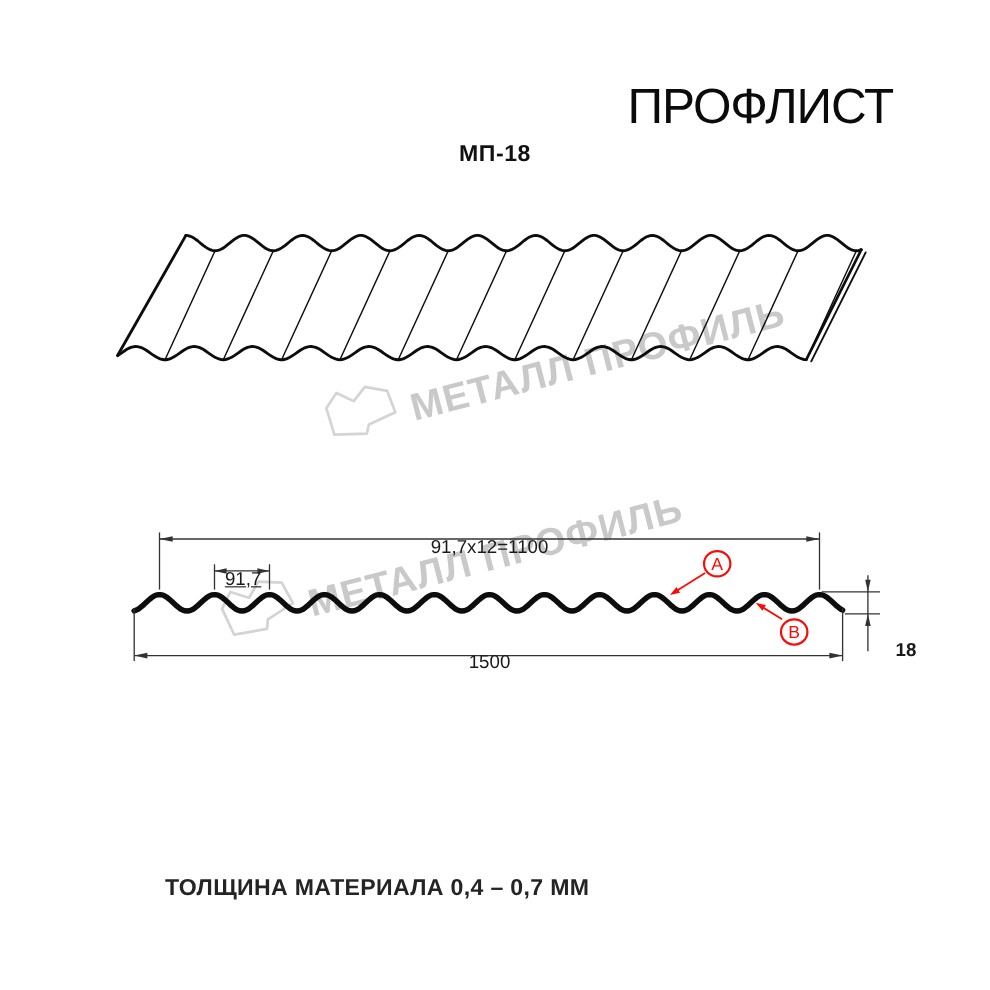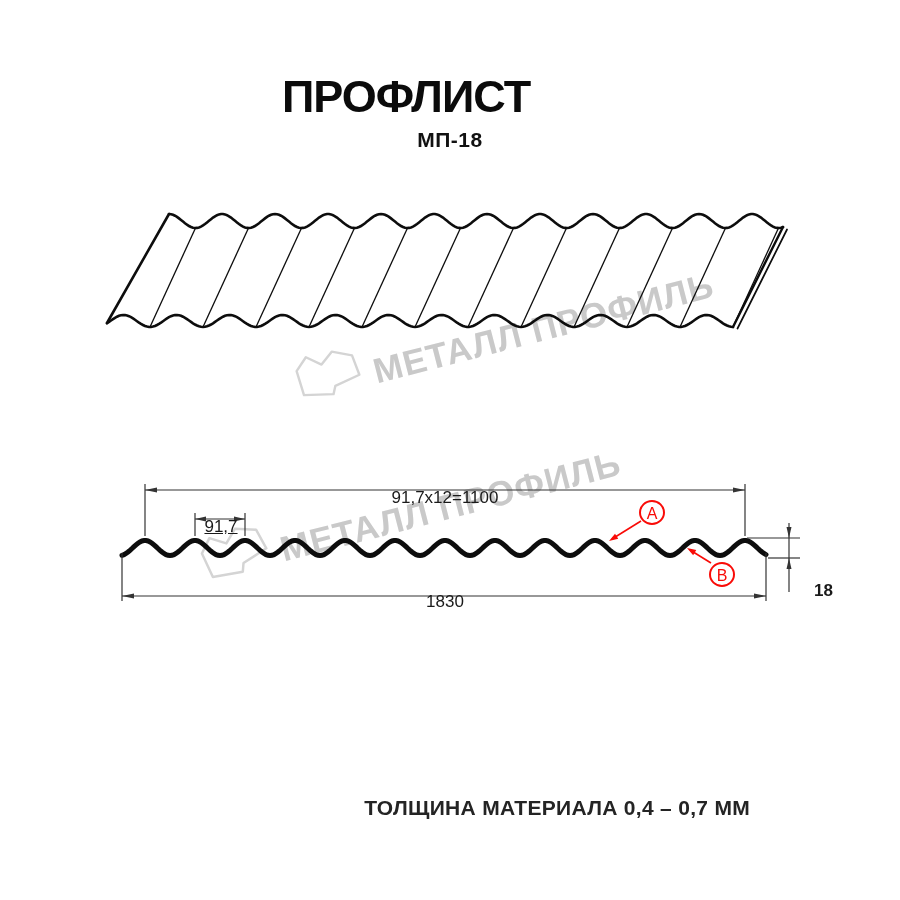--- a/index.html
+++ b/index.html
@@ -1,29 +1,29 @@
 <!DOCTYPE html>
 <html><head>
 <meta charset="utf-8">
 <style>
   html,body{margin:0;padding:0;background:#fff;}
   .canvas{
     position:relative;width:900px;height:900px;background:#ffffff;overflow:hidden;
     font-family:"Liberation Sans","DejaVu Sans",sans-serif;
   }
   .title{
-    position:absolute;left:0;top:74px;width:812px;text-align:center;
-    font-size:45px;font-weight:700;letter-spacing:-1px;color:#0b0b0b;line-height:1;
+    position:absolute;left:0;top:74px;width:812px;text-align:right;
+    font-size:45px;font-weight:400;letter-spacing:-1px;color:#0b0b0b;line-height:1;
   }
   .subtitle{
     position:absolute;left:0;top:129px;width:900px;text-align:center;
     font-size:21px;font-weight:600;letter-spacing:.5px;color:#111;line-height:1;
   }
   .footer-note{
-    position:absolute;left:150px;top:796px;width:600px;text-align:right;
+    position:absolute;left:150px;top:796px;width:600px;text-align:left;
     font-size:21px;font-weight:700;letter-spacing:.3px;color:#242424;line-height:1.1;
   }
   .watermark{position:absolute;display:flex;align-items:center;gap:10px;pointer-events:none;}
   .wm-text{
     font-size:35px;font-weight:700;letter-spacing:1px;color:#c9c9c9;white-space:nowrap;line-height:56px;
     display:inline-block;transform:rotate(-14.5deg);transform-origin:0 50%;
   }
   .wm1{left:292px;top:344px;}
   .wm2{left:197px;top:522px;}
   .wm-logo{flex:0 0 auto;}
@@ -108,20 +108,20 @@
     <g id="g-callouts">
         <line x1="641" y1="521" x2="612" y2="539" stroke="#f90b07" stroke-width="1.6"></line>
         <polygon points="609,541 615.0419879160362,533.6860146279562 618.2219815560553,538.7740044519867" fill="#f90b07"></polygon>
         <line x1="711" y1="563" x2="690" y2="550" stroke="#f90b07" stroke-width="1.6"></line>
         <polygon points="687,548 696.2609235976955,550.05798302171 693.1739490651304,555.2029405759854" fill="#f90b07"></polygon>
       </g>
   </svg>
 
   <div class="dim-text" style="left:345px;top:469px;width:200px;">91,7x12=1100</div>
   <div class="dim-text" style="left:181px;top:498px;width:80px;text-decoration:underline;">91,7</div>
-  <div class="dim-text" style="left:395px;top:573px;width:100px;">1830</div>
+  <div class="dim-text" style="left:395px;top:573px;width:100px;">1500</div>
   <div class="dim-text" style="left:797px;top:562px;width:36px;text-align:right;font-weight:bold;">18</div>
 
   <div class="callout-circle" style="left:639px;top:500px;">A</div>
   <div class="callout-circle" style="left:709px;top:562px;">B</div>
 
   <div class="footer-note">ТОЛЩИНА МАТЕРИАЛА 0,4 – 0,7 ММ</div>
 </div>
 
 </body></html>

